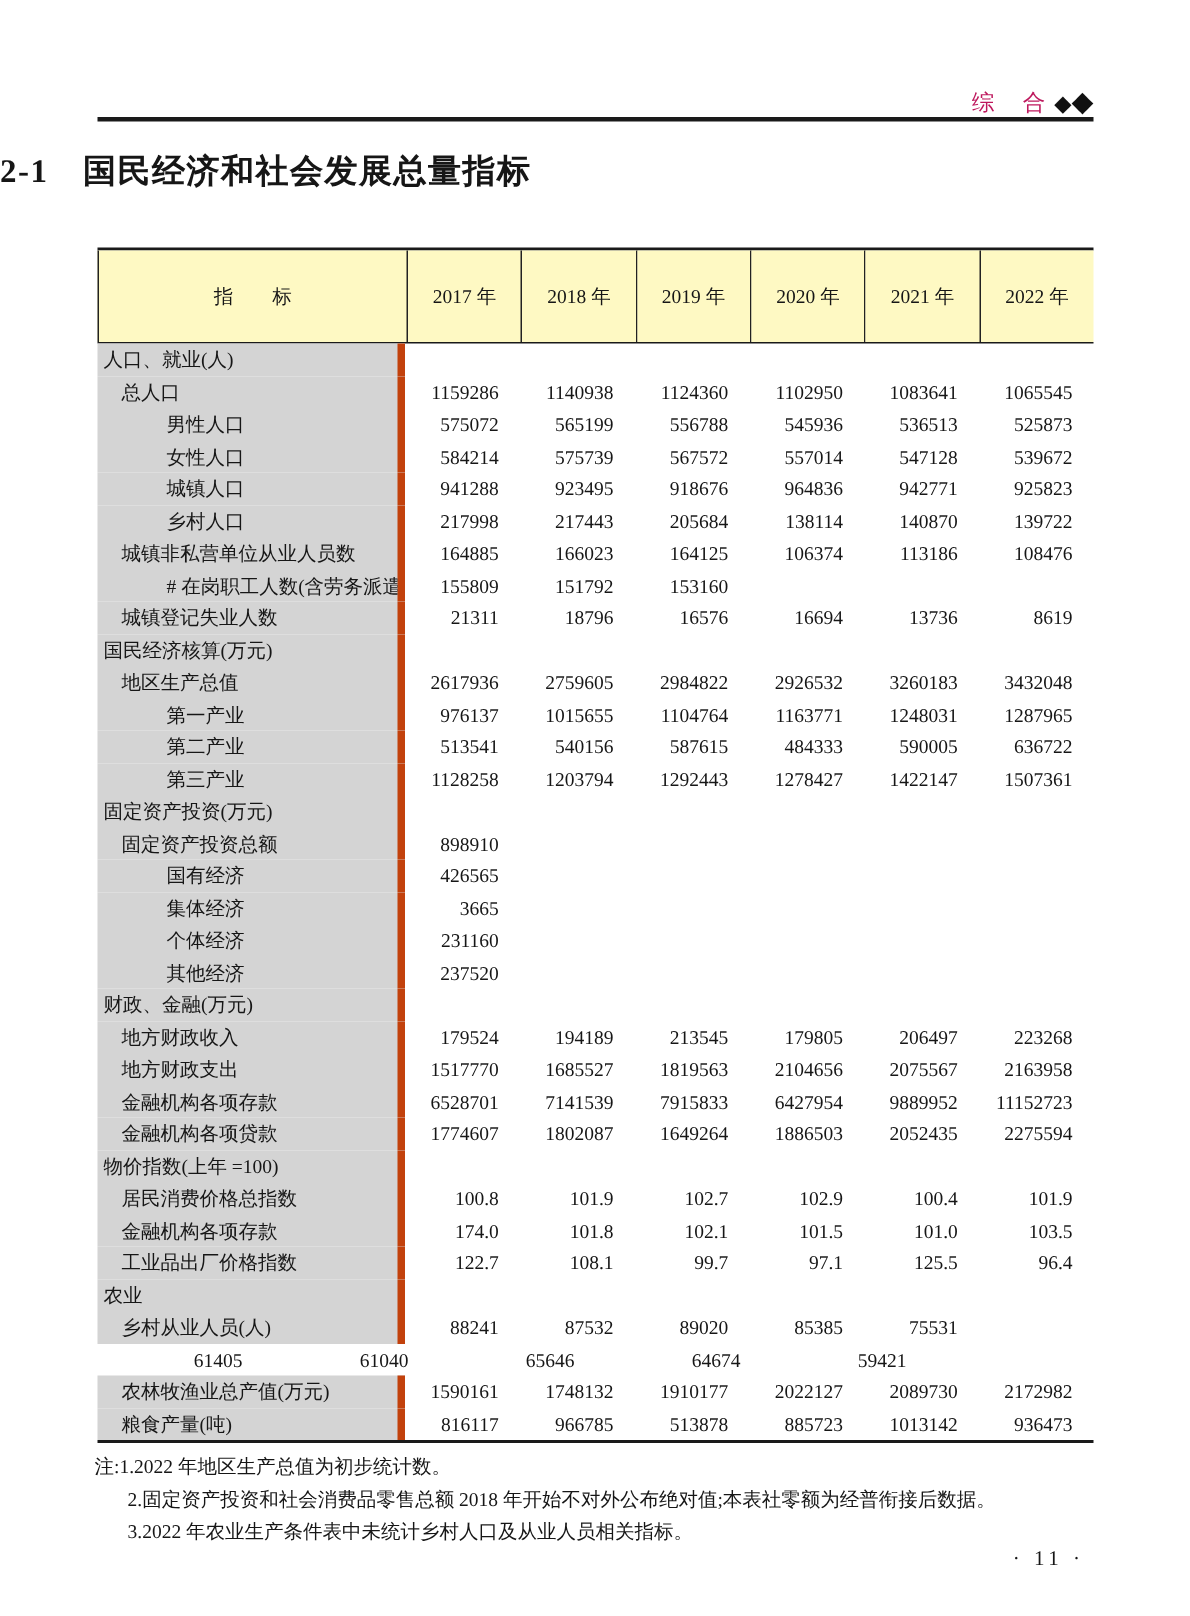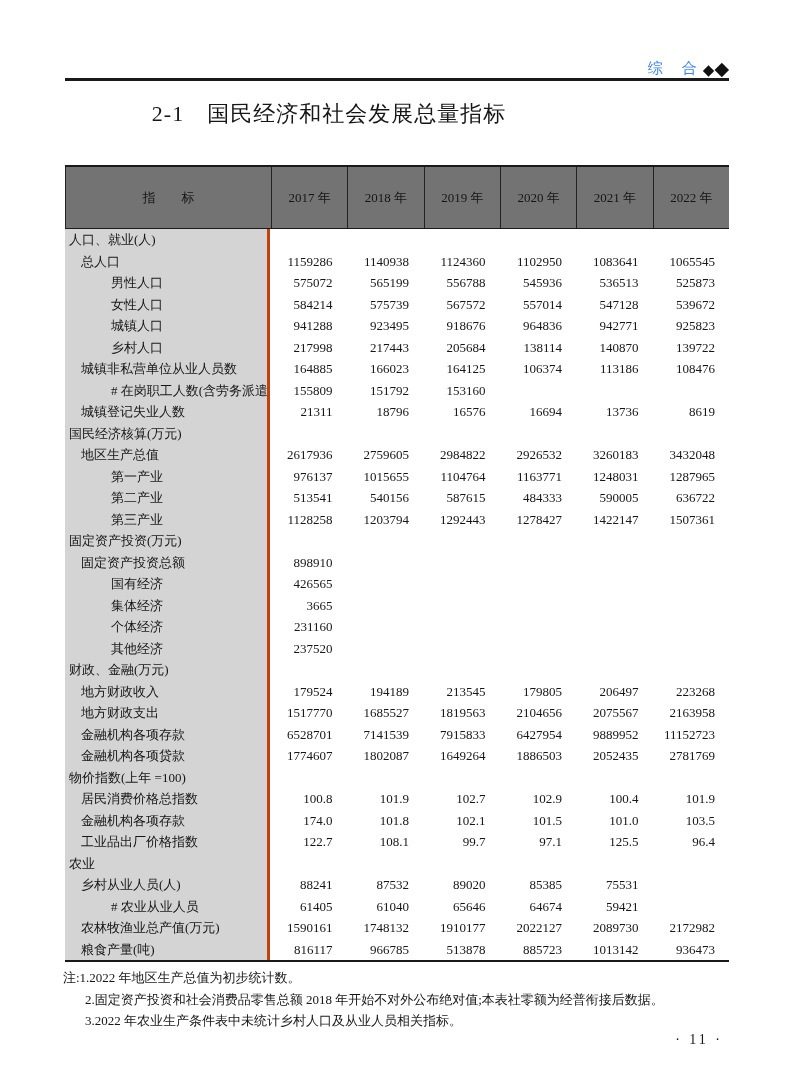--- a/index.html
+++ b/index.html
@@ -3,40 +3,40 @@
 <meta charset="utf-8">
 <style>
   html,body{margin:0;padding:0;background:#ffffff;}
   .page{
     position:relative;width:793px;height:1077px;background:#fff;overflow:hidden;
     font-family:"Liberation Serif","DejaVu Serif",serif;color:#161616;
   }
   
   .corner{position:absolute;top:52px;left:65px;width:664px;height:26px;
     display:flex;justify-content:flex-end;align-items:flex-end;}
-  .corner-text{font-size:15px;color:#3b82f6;white-space:pre;letter-spacing:2px;margin-right:4px;}
+  .corner-text{font-size:15px;color:#be185d;white-space:pre;letter-spacing:2px;margin-right:4px;}
   .diamond{color:#111;line-height:1;}
   .diamond.sm{font-size:15px;}
   .diamond.lg{font-size:19px;}
   .rule{position:absolute;top:78px;left:65px;width:664px;height:3px;background:#1a1a1a;}
   
   .title{position:absolute;top:99px;left:0;width:658px;margin:0;
-    text-align:center;font-size:22px;font-weight:normal;letter-spacing:1px;white-space:pre;}
+    font-size:22px;font-weight:bold;letter-spacing:1px;white-space:pre;}
   
   .table{position:absolute;top:165px;left:65px;width:664px;
     border-top:2.5px solid #1a1a1a;border-bottom:2.5px solid #1a1a1a;font-size:13px;}
   .thead{display:flex;height:61px;border-bottom:1.5px solid #1a1a1a;}
-  .th{background:#737373;display:flex;align-items:center;justify-content:center;
+  .th{background:#fef9c3;display:flex;align-items:center;justify-content:center;
     border-right:1px solid #222;white-space:pre;}
   .th-ind{width:205px;border-left:1px solid #222;}
   .th-year{flex:1;}
   .th-year:last-child{border-right:none;}
   .tbody{display:block;}
   .tr{display:flex;height:21.5px;line-height:21.5px;}
-  .td-label{width:205px;background:#d4d4d4;border-right:3px solid #c2410c;
+  .td-label{width:205px;background:#d4d4d4;border-right:5px solid #c2410c;
     overflow:hidden;white-space:nowrap;box-sizing:border-box;}
   .ind0{padding-left:4px;}
   .ind1{padding-left:16px;}
   .ind2{padding-left:46px;}
   .td-val{flex:1;text-align:right;padding-right:14px;box-sizing:border-box;
     overflow:hidden;white-space:nowrap;}
   
   .notes{position:absolute;top:967px;left:63px;width:680px;font-size:13px;line-height:21.5px;}
   .note.indent{padding-left:22px;}
   
@@ -284,21 +284,21 @@
           <div class="td-val">9889952</div>
           <div class="td-val">11152723</div>
         </div>
         <div class="tr">
           <div class="td-label ind1">金融机构各项贷款</div>
           <div class="td-val">1774607</div>
           <div class="td-val">1802087</div>
           <div class="td-val">1649264</div>
           <div class="td-val">1886503</div>
           <div class="td-val">2052435</div>
-          <div class="td-val">2781769</div>
+          <div class="td-val">2275594</div>
         </div>
         <div class="tr">
           <div class="td-label ind0">物价指数(上年 =100)</div>
           <div class="td-val"></div>
           <div class="td-val"></div>
           <div class="td-val"></div>
           <div class="td-val"></div>
           <div class="td-val"></div>
           <div class="td-val"></div>
         </div>
@@ -341,21 +341,20 @@
         <div class="tr">
           <div class="td-label ind1">乡村从业人员(人)</div>
           <div class="td-val">88241</div>
           <div class="td-val">87532</div>
           <div class="td-val">89020</div>
           <div class="td-val">85385</div>
           <div class="td-val">75531</div>
           <div class="td-val"></div>
         </div>
         <div class="tr">
-          <div class="td-label ind2"># 农业从业人员</div>
           <div class="td-val">61405</div>
           <div class="td-val">61040</div>
           <div class="td-val">65646</div>
           <div class="td-val">64674</div>
           <div class="td-val">59421</div>
           <div class="td-val"></div>
         </div>
         <div class="tr">
           <div class="td-label ind1">农林牧渔业总产值(万元)</div>
           <div class="td-val">1590161</div>

